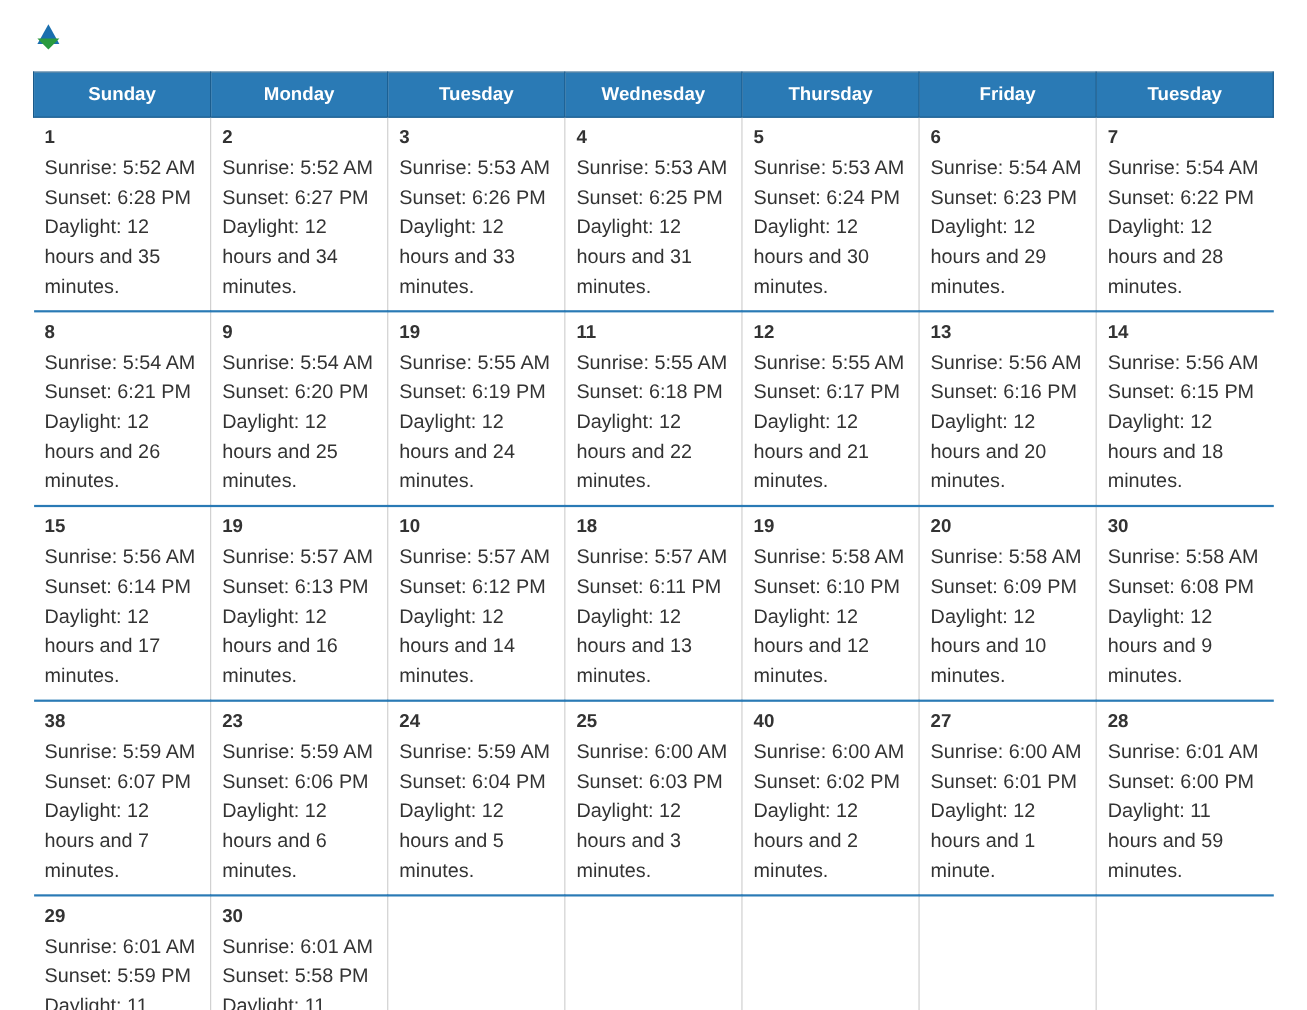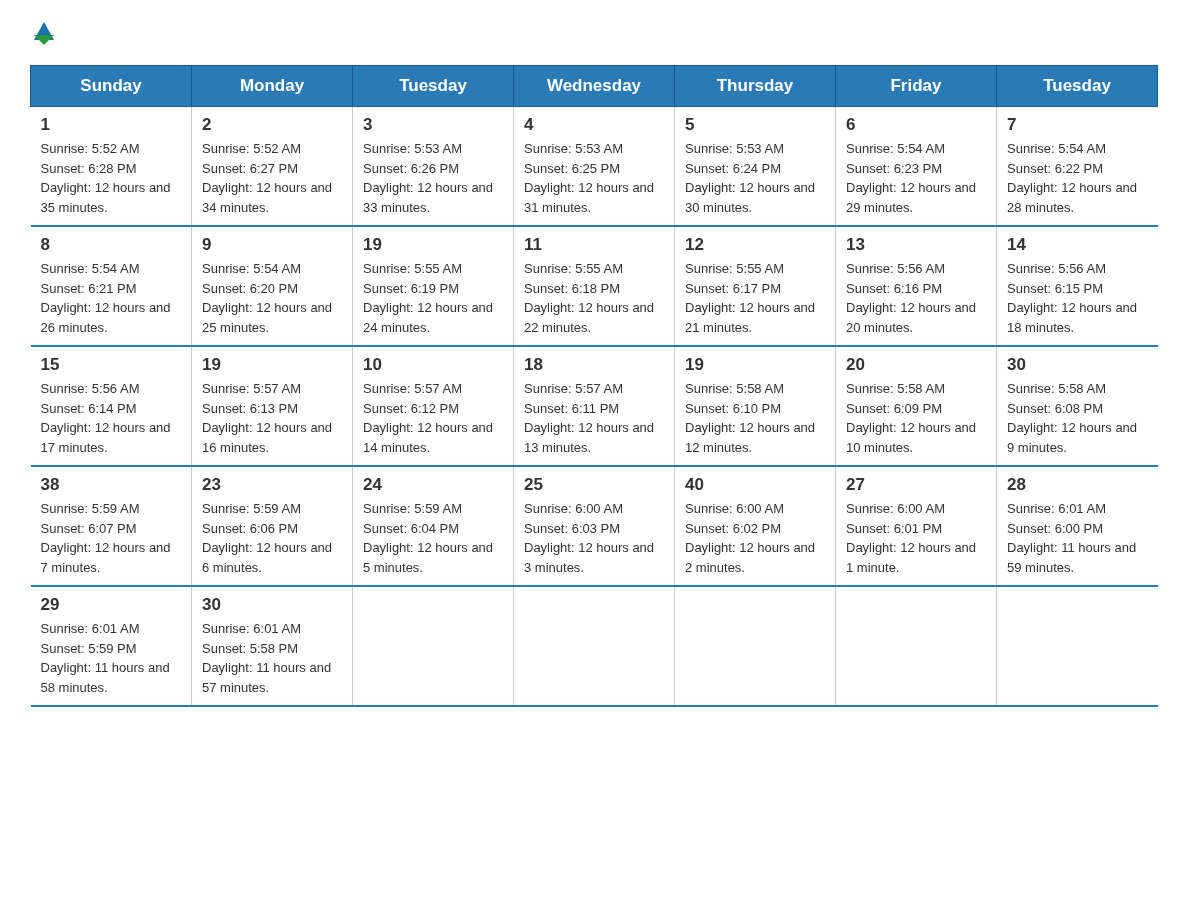--- a/index.html
+++ b/index.html
@@ -83,21 +83,21 @@
       border-right: none;
     }
     .day-number {
       font-size: 17px;
       font-weight: bold;
       color: #333;
       display: block;
       margin-bottom: 4px;
     }
     .day-info {
-      font-size: 13px;
+      font-size: 18px;
       line-height: 1.5;
       color: #333;
     }
     .empty-cell {
       background: #fff;
     }
   </style>
 </head>
 <body>
 

